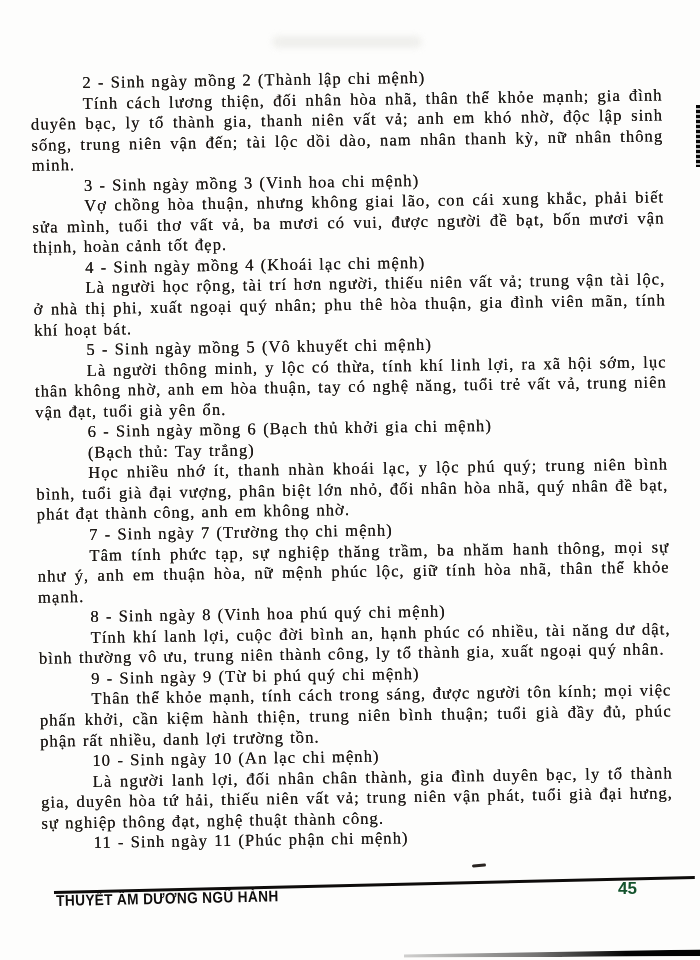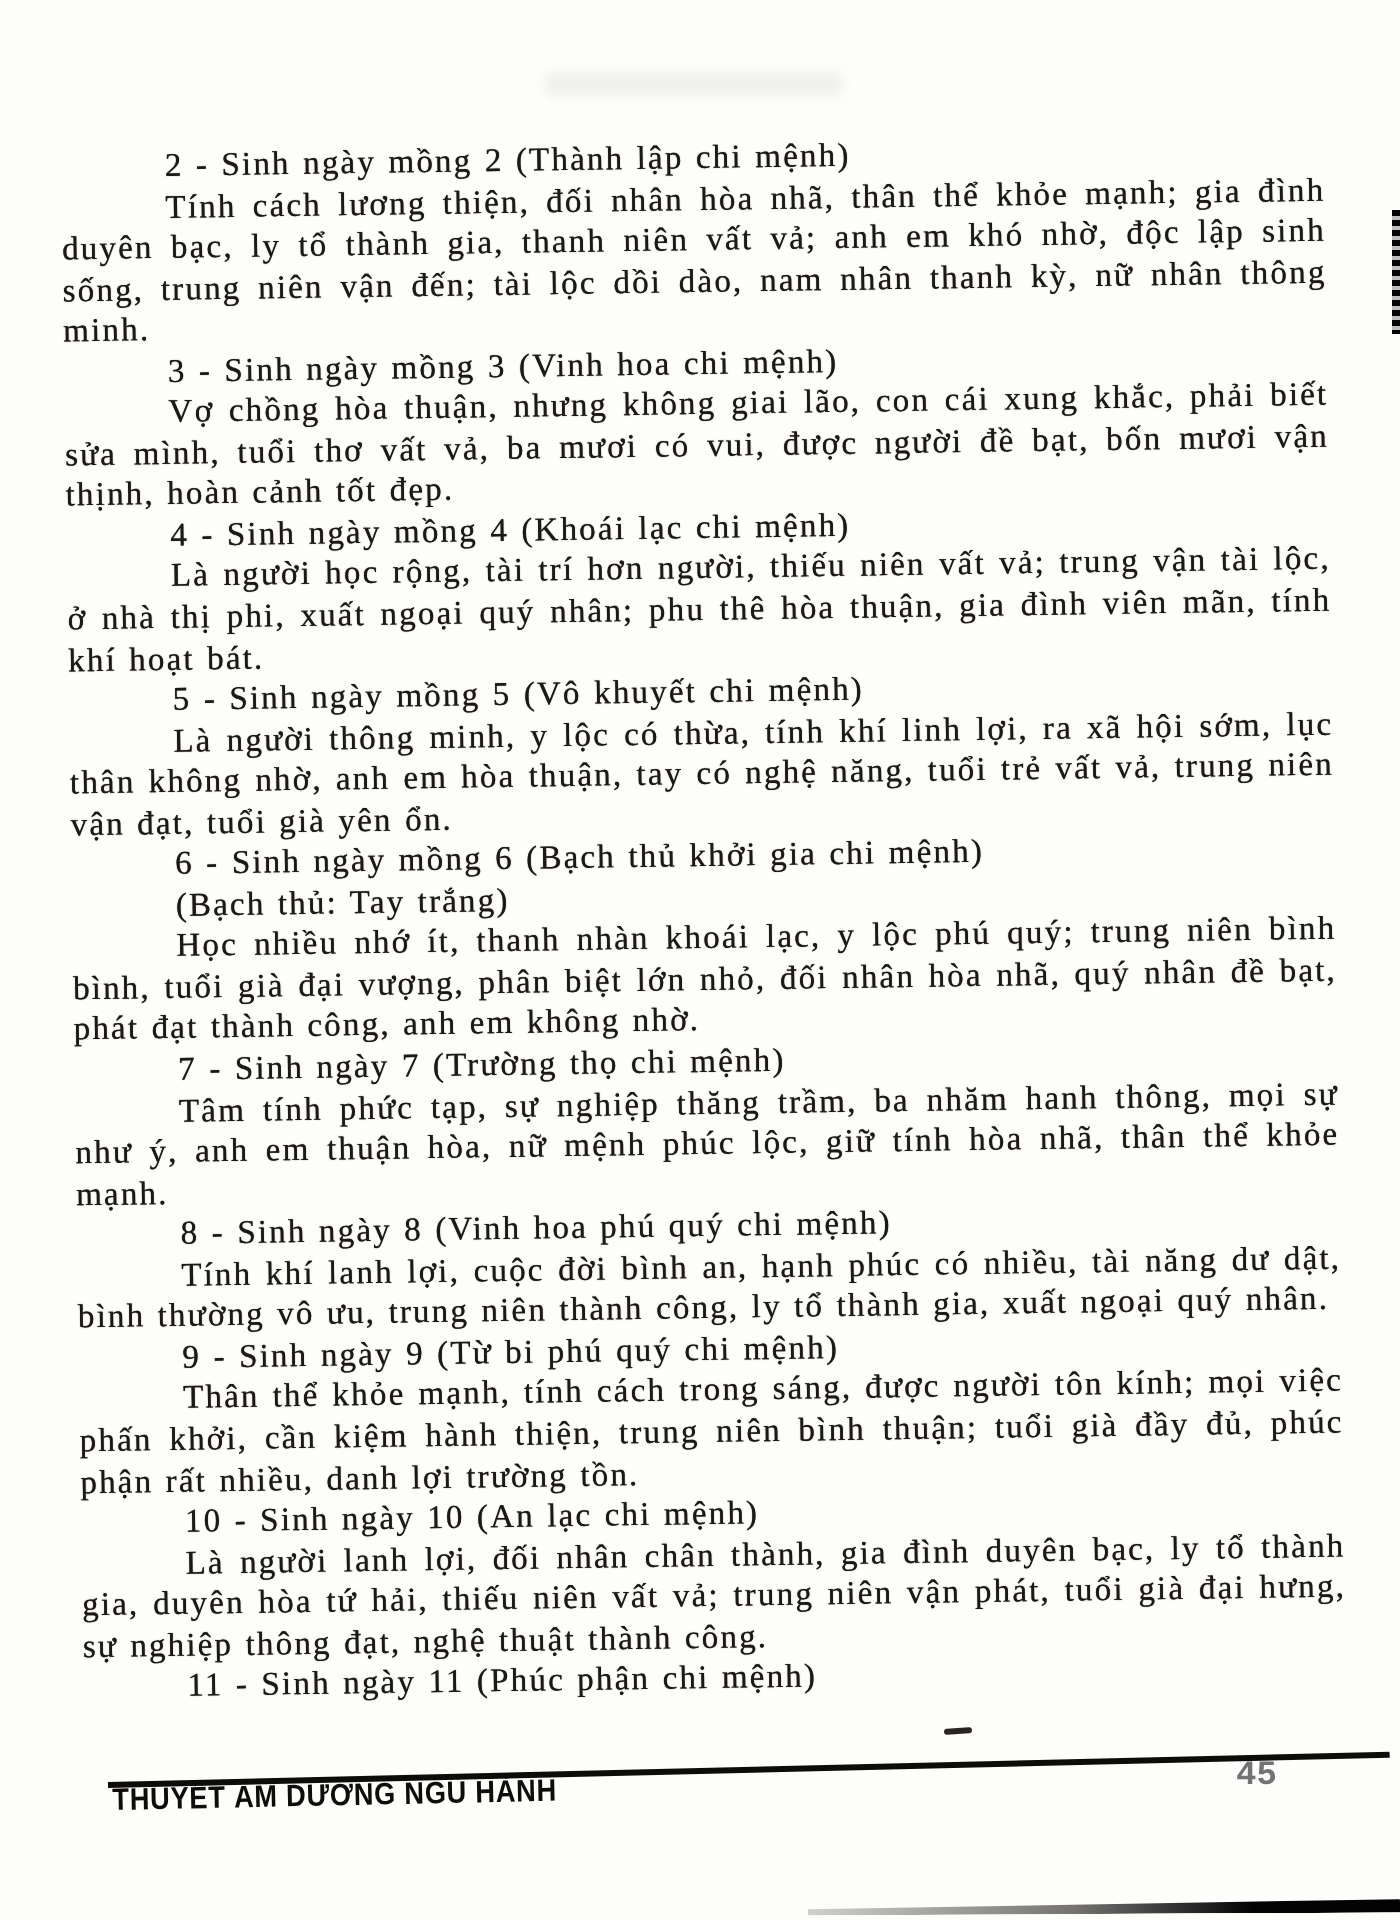--- a/index.html
+++ b/index.html
@@ -63,24 +63,24 @@
     font-size: 15.5px;
     letter-spacing: 0.4px;
     color: #0f0d0c;
     white-space: nowrap;
     transform: rotate(-1.2deg) scaleX(0.88);
     transform-origin: left top;
   }
   .page-number {
     position: absolute;
     left: 618px; top: 879px;
-    font-family: Liberation Mono, monospace;
+    font-family: Liberation Sans, sans-serif;
     font-weight: 700;
     font-size: 17px;
-    color: #737373;
+    color: #14532d;
   }
   
   .edge-right {
     position: absolute;
     right: 0; top: 105px;
     width: 4px; height: 62px;
     background: repeating-linear-gradient(
       to bottom, #050505 0 3px, rgba(0,0,0,0.25) 3px 5px);
   }
   .edge-bottom {

